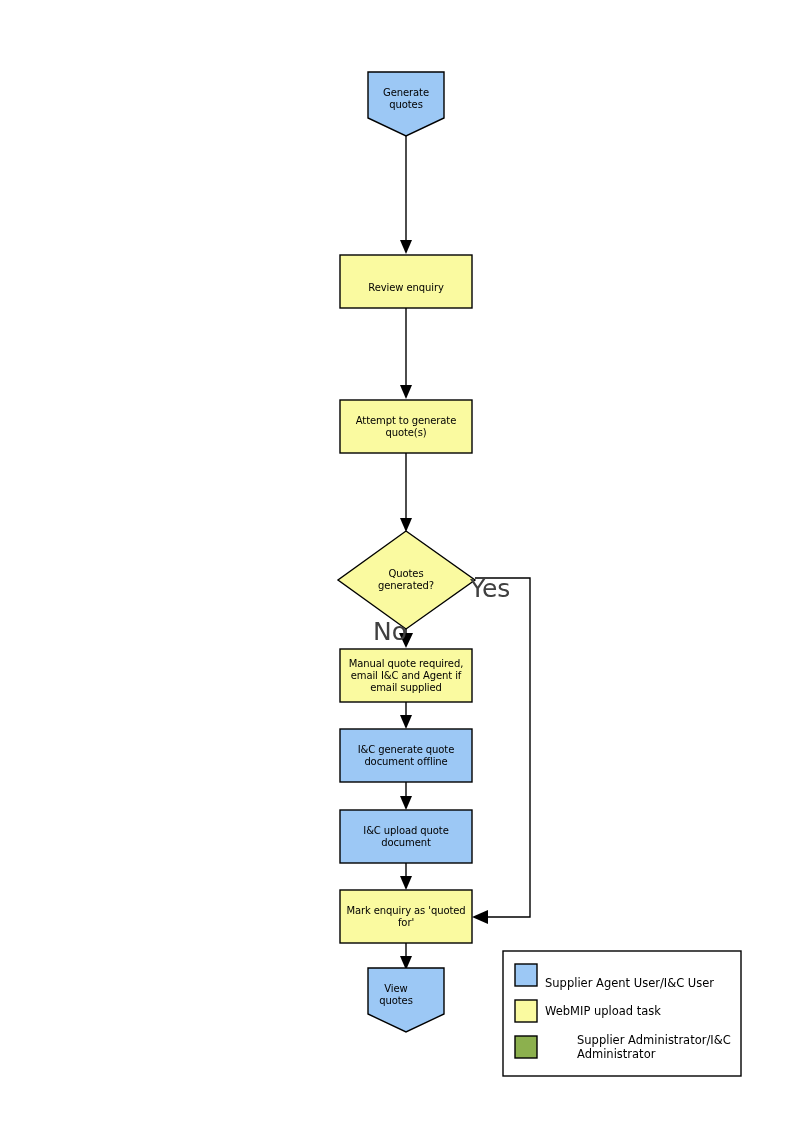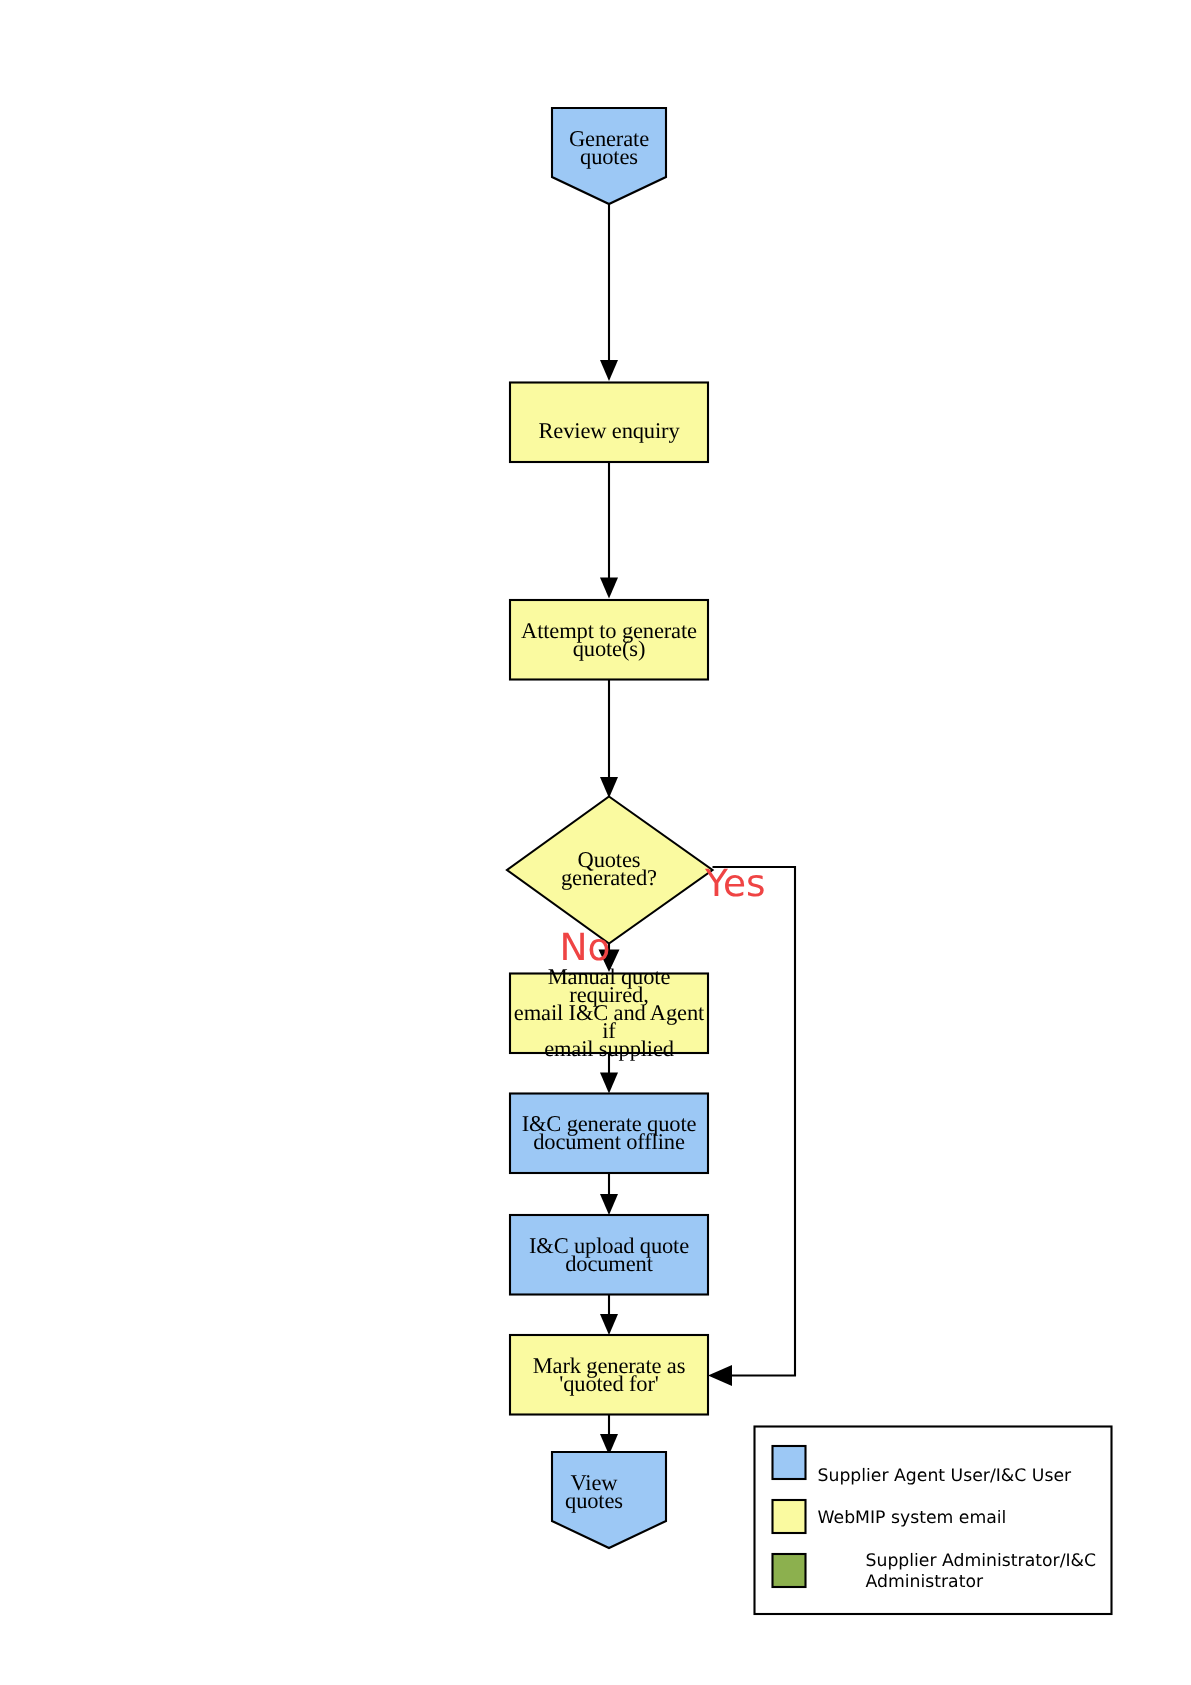--- a/index.html
+++ b/index.html
@@ -20,33 +20,32 @@
     top: 0;
     width: 794px;
     height: 1123px;
   }
   .node-label {
     position: absolute;
     display: flex;
     align-items: center;
     justify-content: center;
     text-align: center;
-    font-size: 15px;
+    font-size: 10px;
     line-height: 12px;
     color: #000000;
     letter-spacing: -0.1px;
     pointer-events: none;
     white-space: pre-line;
-    font-family: Liberation Serif, serif;
   }
   .edge-label {
     position: absolute;
     font-size: 25px;
     line-height: 25px;
-    color: #ef4444;
+    color: #404040;
     font-family: "DejaVu Sans", sans-serif;
   }
   .legend-text {
     position: absolute;
     font-size: 11.5px;
     line-height: 14px;
     color: #000000;
     white-space: pre-line;
   }
 </style>
@@ -117,26 +116,26 @@
 <div class="node-label" style="left:340px; top:649px; width:132px; height:53px;border-radius:12px;">Manual quote required,
 email I&amp;C and Agent if
 email supplied</div>
 
 <div class="node-label" style="left:340px; top:729px; width:132px; height:53px;">I&amp;C generate quote
 document offline</div>
 
 <div class="node-label" style="left:340px; top:810px; width:132px; height:53px;">I&amp;C upload quote
 document</div>
 
-<div class="node-label" style="left:338px; top:890px; width:136px; height:53px;">Mark generate as 'quoted for'</div>
+<div class="node-label" style="left:338px; top:890px; width:136px; height:53px;">Mark enquiry as 'quoted for'</div>
 
 <div class="node-label" style="left:368px; top:972px; width:56px; height:46px;">View quotes</div>
 
 <div class="edge-label" style="left:470px; top:576px;">Yes</div>
 
 <div class="edge-label" style="left:373px; top:619px;">No</div>
 
 <div class="legend-text" style="left:545px; top:976px; width:190px;">Supplier Agent User/I&amp;C User</div>
 
-<div class="legend-text" style="left:545px; top:1004px; width:190px;">WebMIP system email</div>
+<div class="legend-text" style="left:545px; top:1004px; width:190px;">WebMIP upload task</div>
 
 <div class="legend-text" style="left:545px; top:1033px; width:190px;margin-left:32px;">Supplier Administrator/I&amp;C
 Administrator</div>
 
 </body></html>

